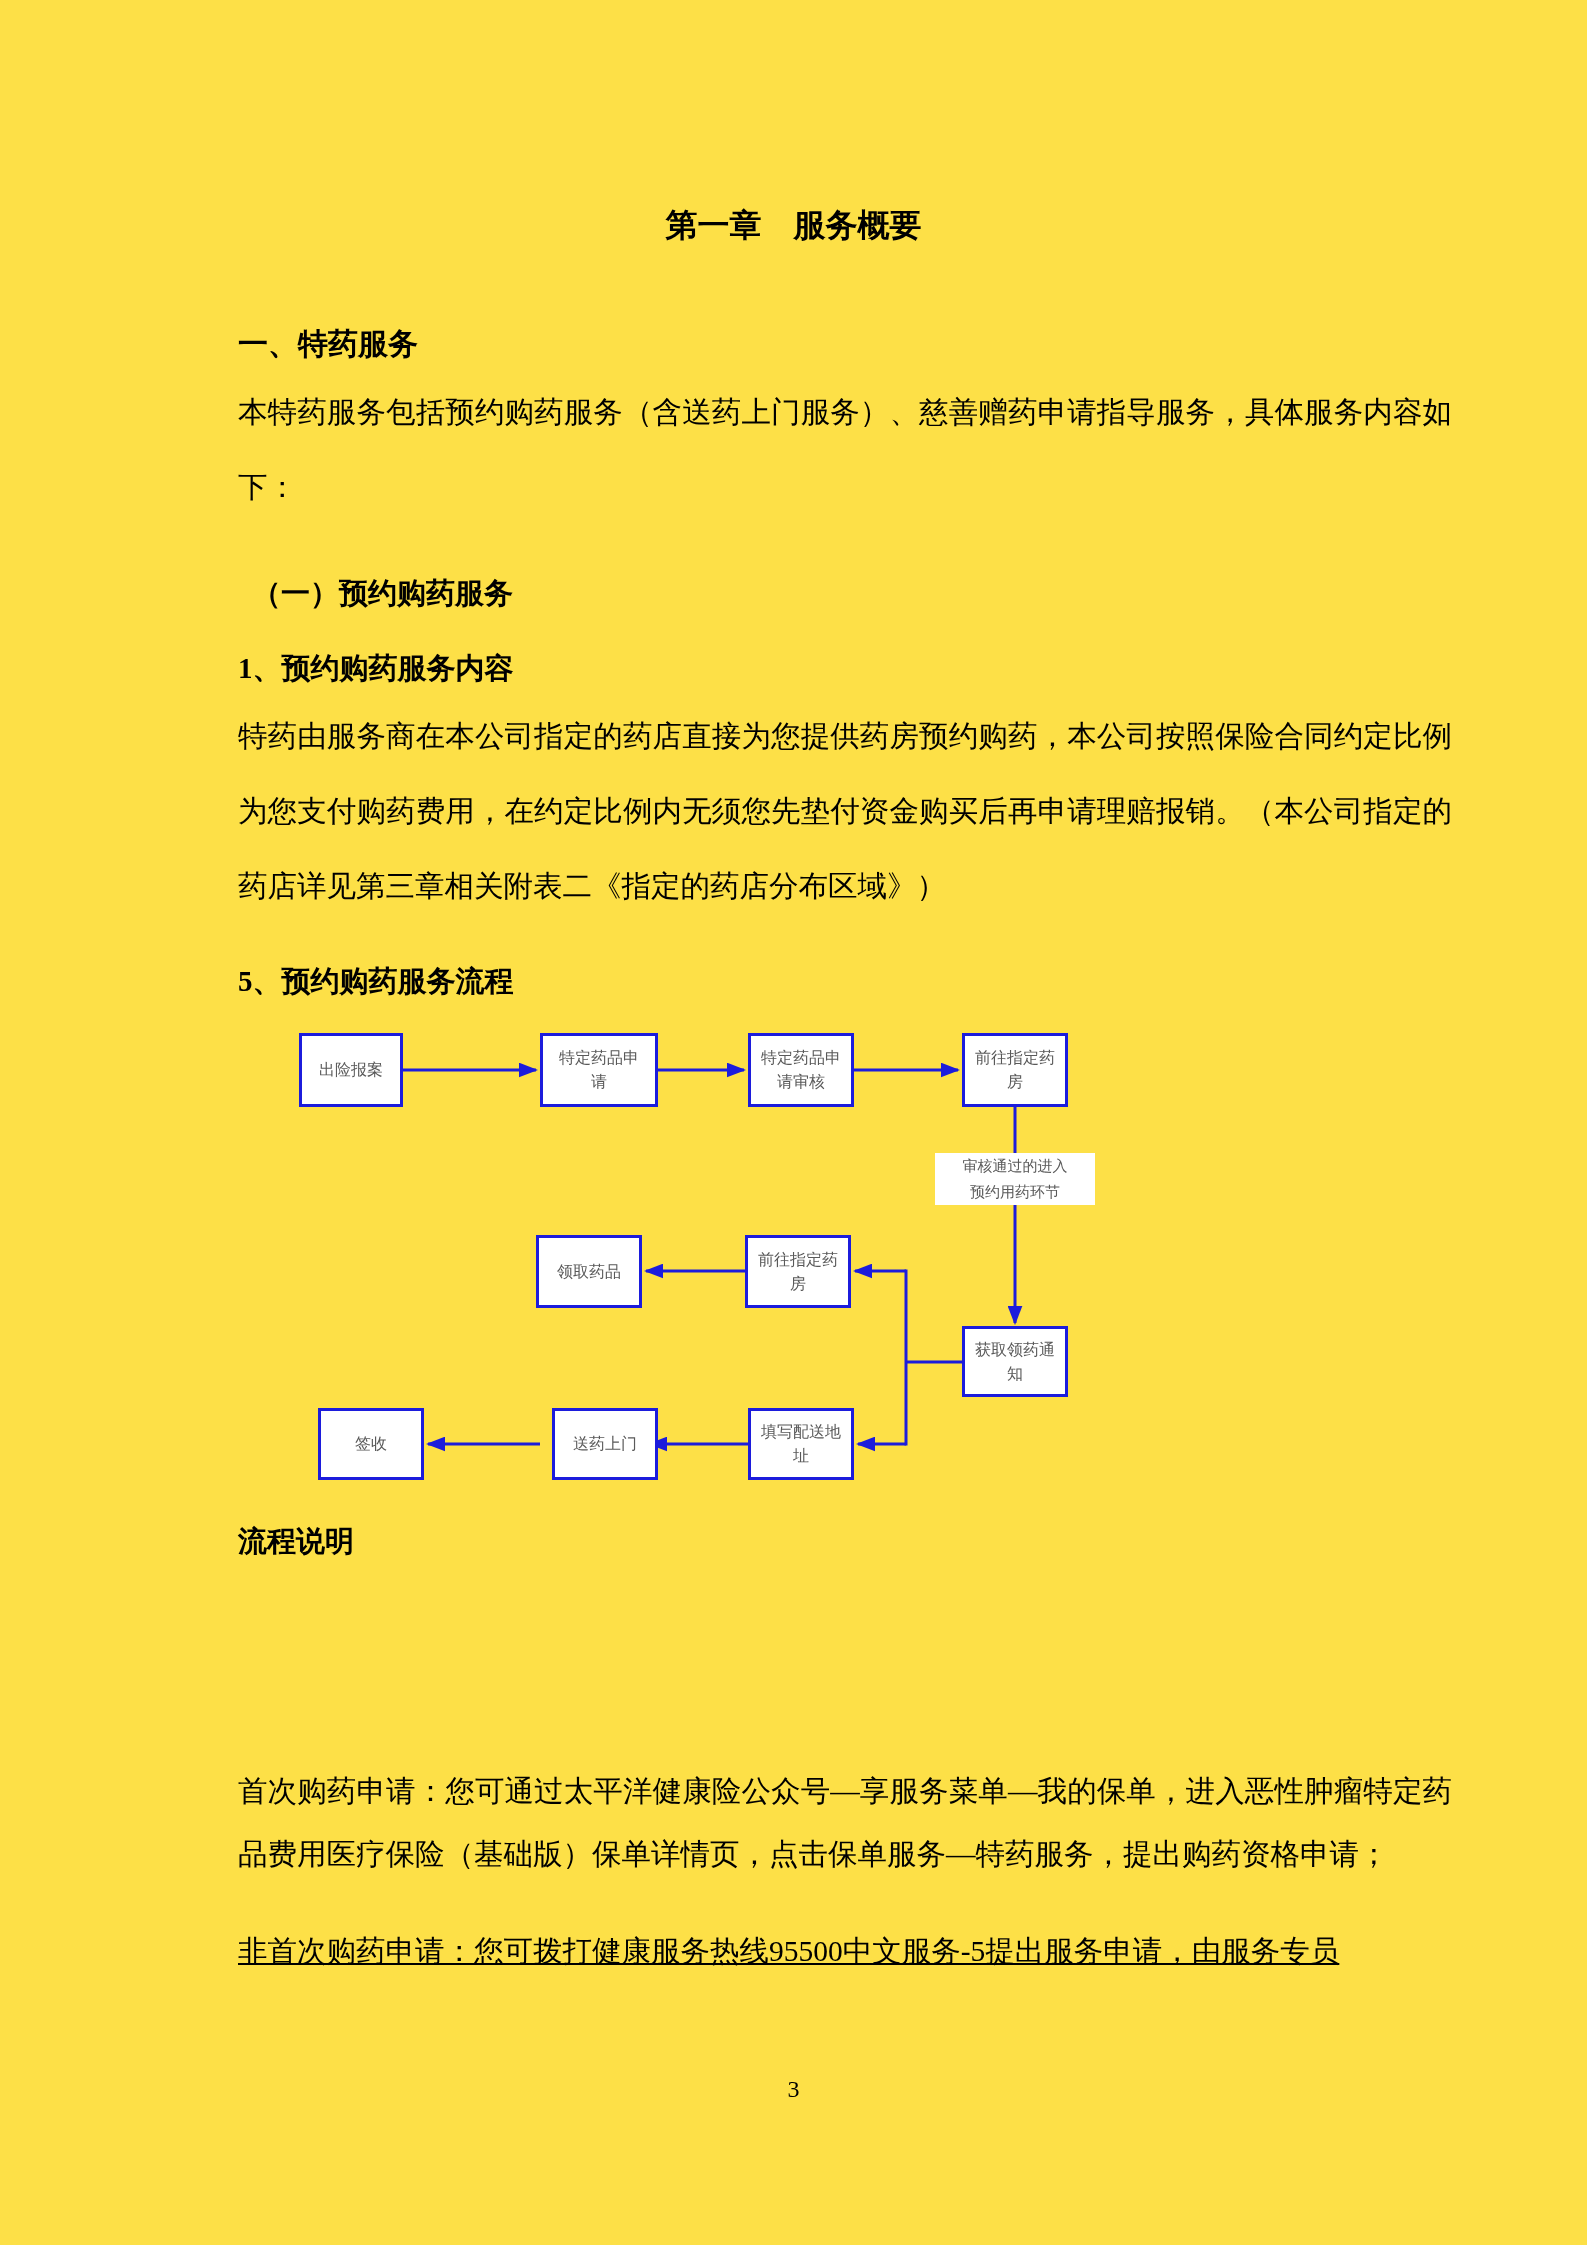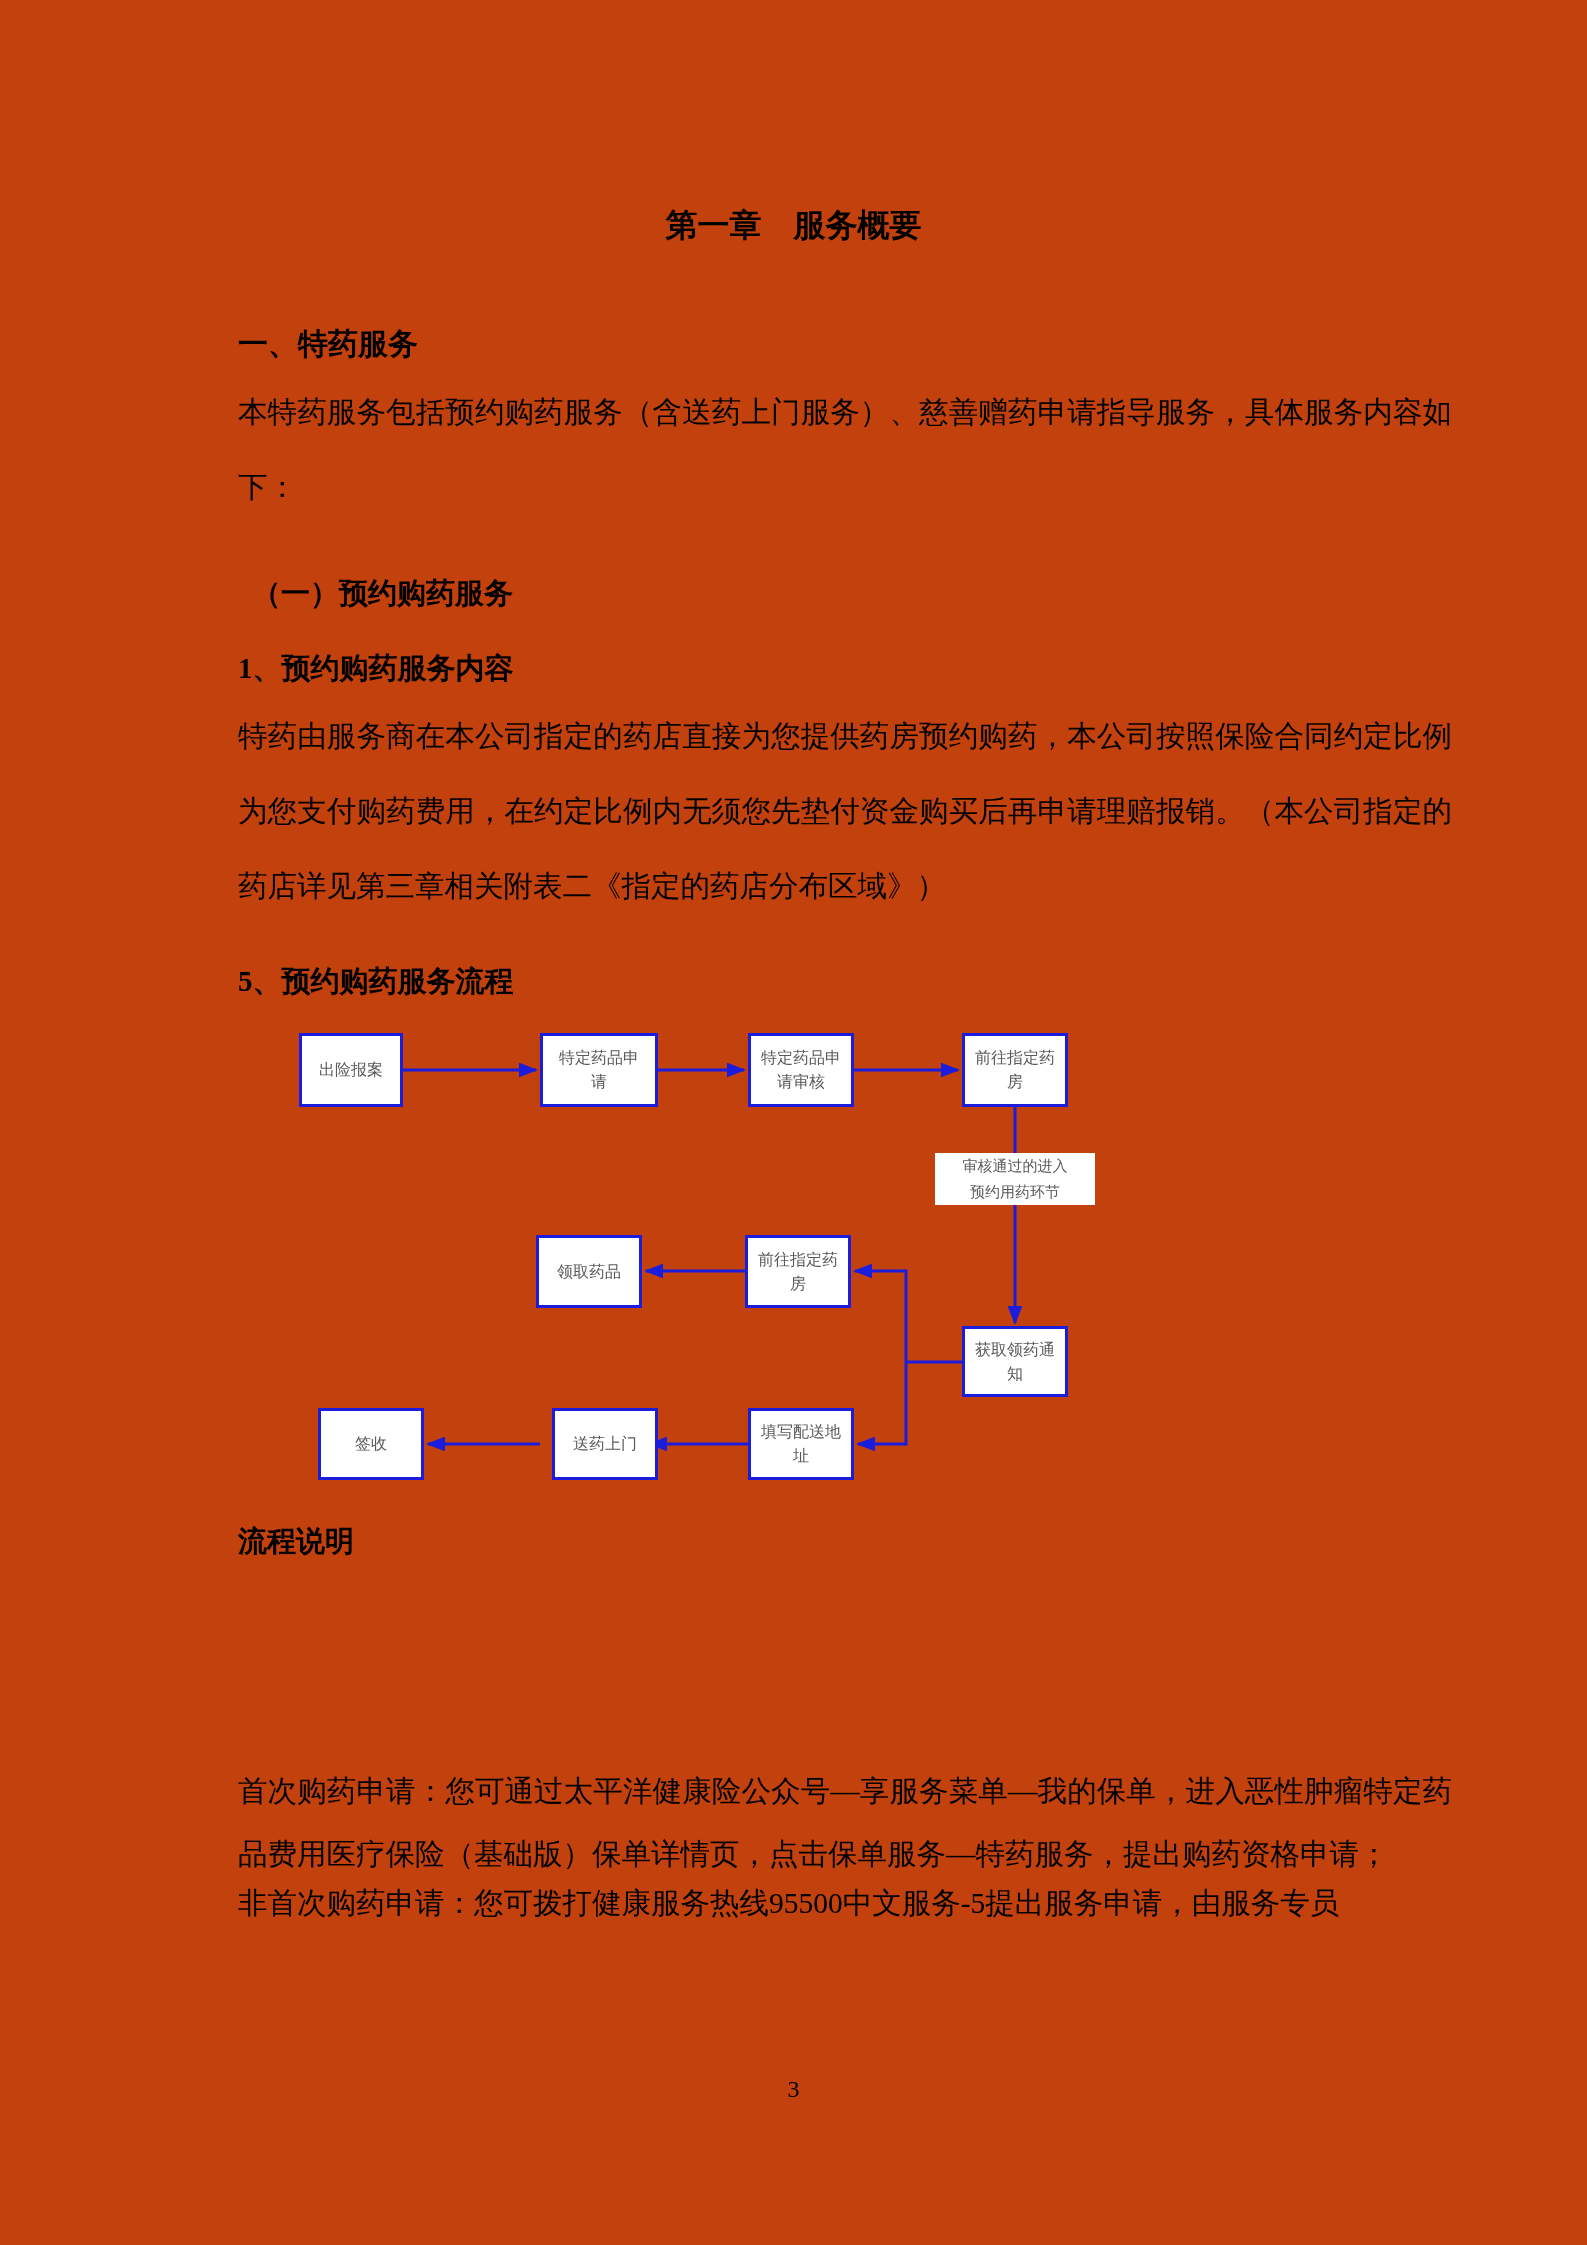--- a/index.html
+++ b/index.html
@@ -1,19 +1,19 @@
 <!DOCTYPE html>
 <html><head>
 <meta charset="utf-8">
 <style>
   html,body{margin:0;padding:0;background:#888;}
   .page{
     position:relative;
     width:1587px;height:2245px;
-    background:#c2410c;
+    background:#fde047;
     margin:0 auto;
     font-family:"Liberation Serif","DejaVu Serif",serif;
     color:#000;
     overflow:hidden;
   }
   .abs{position:absolute;}
   .doc-title{
     left:0;width:100%;text-align:center;
     font-size:32px;font-weight:bold;line-height:1.2;
   }
@@ -116,17 +116,17 @@
     <div class="fbox" style="left:318px;top:375px;width:106px;height:72px;">签收</div>
     <div class="fbox" style="left:552px;top:375px;width:106px;height:72px;">送药上门</div>
     <div class="fbox" style="left:748px;top:375px;width:106px;height:72px;">填写配送地址</div>
   </div>
 
   <div class="abs h-med" style="top:1524px;left:238px;">流程说明</div>
 
 
   <div class="abs para lh63" style="top:1760px;left:238px;">首次购药申请：您可通过太平洋健康险公众号—享服务菜单—我的保单，进入恶性肿瘤特定药品费用医疗保险（基础版）保单详情页，点击保单服务—特药服务，提出购药资格申请；</div>
 
-  <div class="abs para lh63" style="top:1872px;left:238px;">非首次购药申请：您可拨打健康服务热线95500中文服务-5提出服务申请，由服务专员</div>
+  <div class="abs para lh63" style="top:1920px;left:238px;text-decoration:underline;">非首次购药申请：您可拨打健康服务热线95500中文服务-5提出服务申请，由服务专员</div>
 
   <div class="abs page-num" style="top:2076px;">3</div>
 
 </div>
 
 </body></html>

